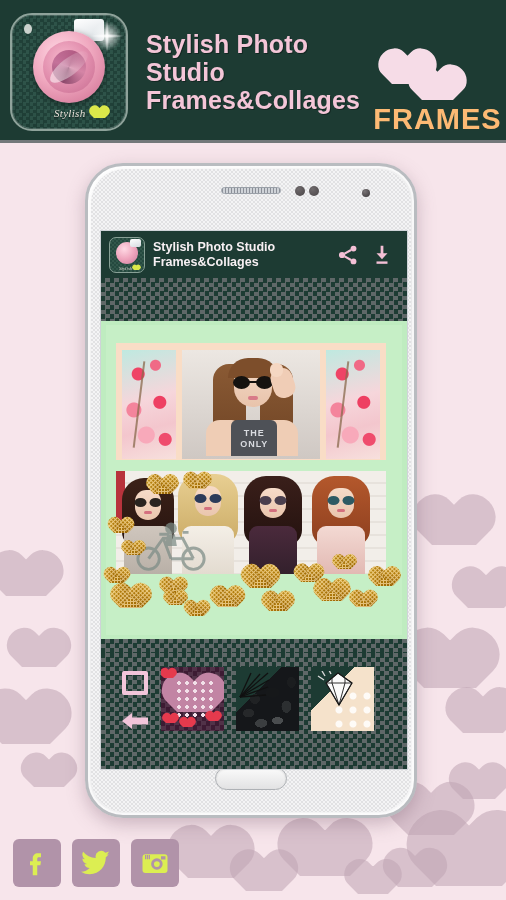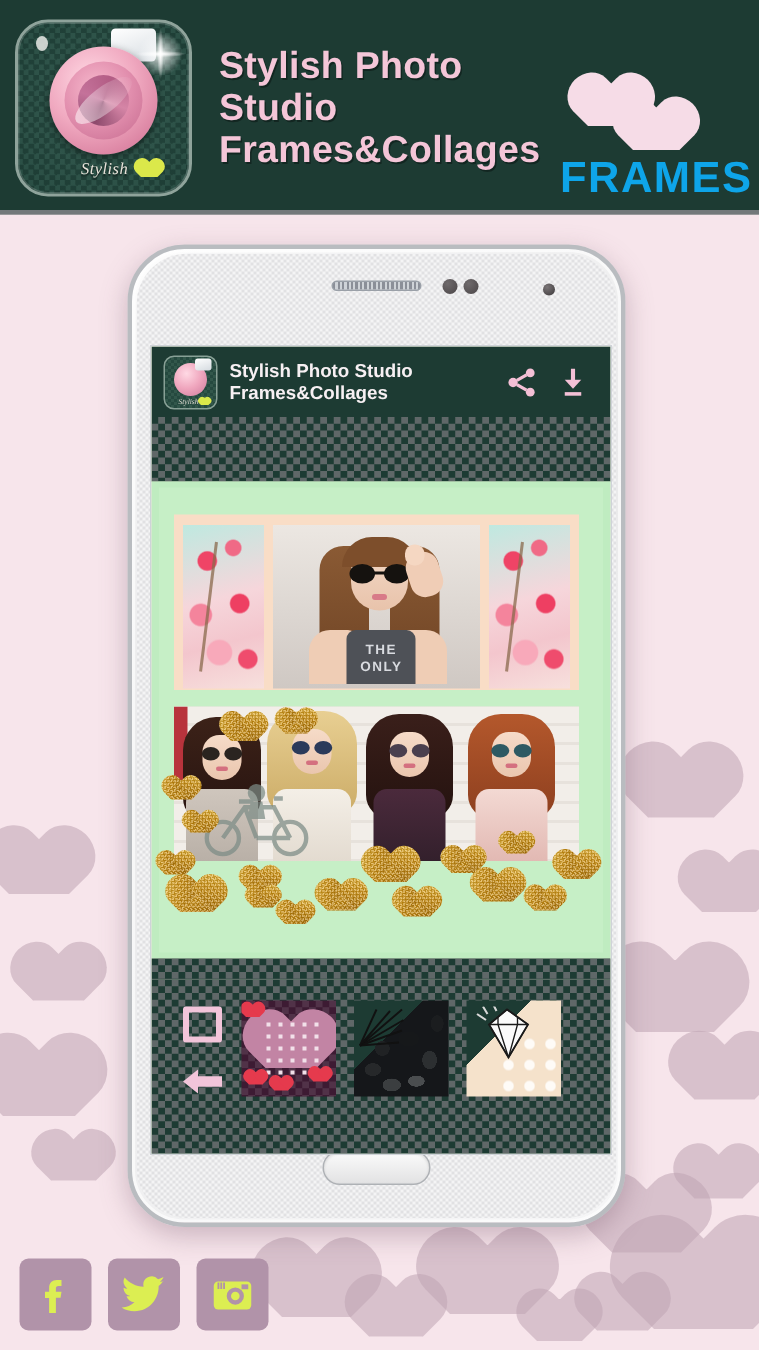--- a/index.html
+++ b/index.html
@@ -119,21 +119,21 @@
   #frames-badge {
     width:125px; flex:0 0 auto; position:relative; height:132px;
     margin-right:6px;
   }
   #frames-count {
     position:absolute; top:6px; left:50%; transform:translateX(-50%);
     color:#dcee52; font-size:40px; font-weight:bold; letter-spacing:2px;
   }
   #frames-label {
     position:absolute; bottom:2px; left:50%; transform:translateX(-50%);
-    color:#0ea5e9; font-size:29px; font-weight:bold; letter-spacing:1px;margin-top:44px;
+    color:#fdba74; font-size:29px; font-weight:bold; letter-spacing:1px;margin-top:44px;
   }
   .badge-heart { position:absolute; background:#f6dce7; }
   .badge-heart::before,.badge-heart::after{
     content:"";position:absolute;width:100%;height:100%;background:inherit;border-radius:50% 50% 0 0;top:0;left:0;
   }
   .badge-heart::before{transform:rotate(-45deg);transform-origin:0 100%;}
   .badge-heart::after{transform:rotate(45deg);transform-origin:100% 100%;left:auto;right:0;}
   #bh1 { width:31px; height:28px; left:17px; top:50px; }
   #bh2 { width:31px; height:28px; left:47px; top:66px; }
 

